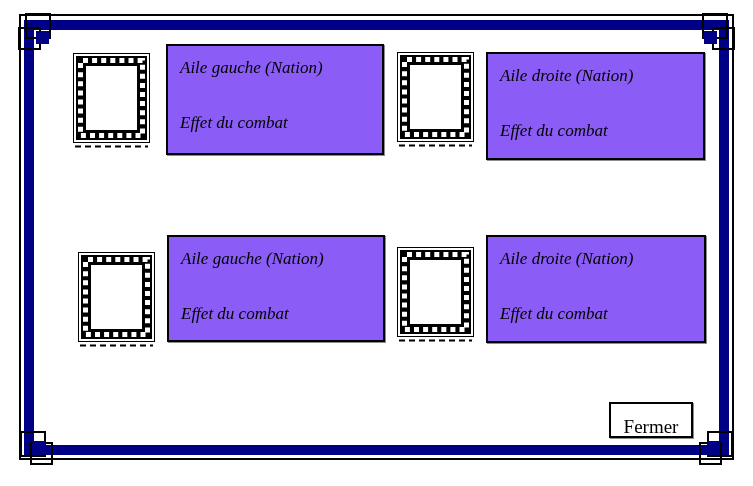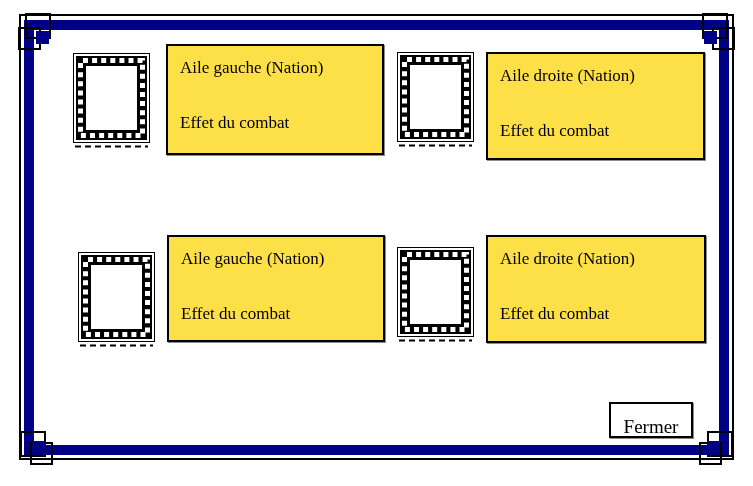--- a/index.html
+++ b/index.html
@@ -14,27 +14,28 @@
   }
   .frame-svg {
     position: absolute;
     left: 0; top: 0;
     pointer-events: none;
   }
   .panel { position: absolute; }
   .art { position: absolute; line-height: 0; }
   .textbox {
     position: absolute;
-    background: #fde047;
+    background: #8b5cf6;
     border: 2px solid #000;
     box-shadow: 1px 1px 0 #8c8c8c;
     box-sizing: border-box;
     padding: 10px 8px 0 12px;
     font-size: 17px;
     line-height: 24px;
+    font-style: italic;
   }
   .textbox p { margin: 0; }
   .textbox p.effect { margin-top: 31px; }
   .close-btn {
     position: absolute;
     left: 609px; top: 402px;
     width: 84px; height: 36px;
     background: #fff;
     border: 2px solid #000;
     box-shadow: 1px 1px 0 #8c8c8c;

